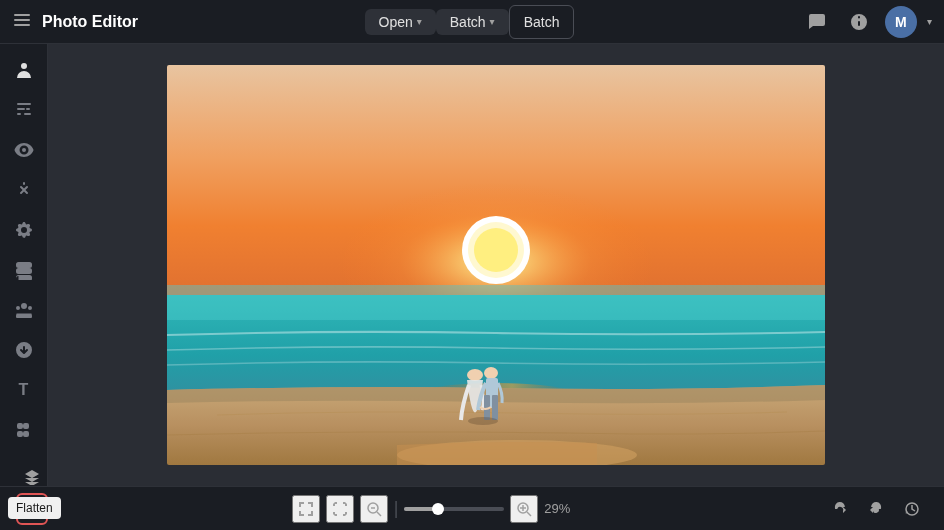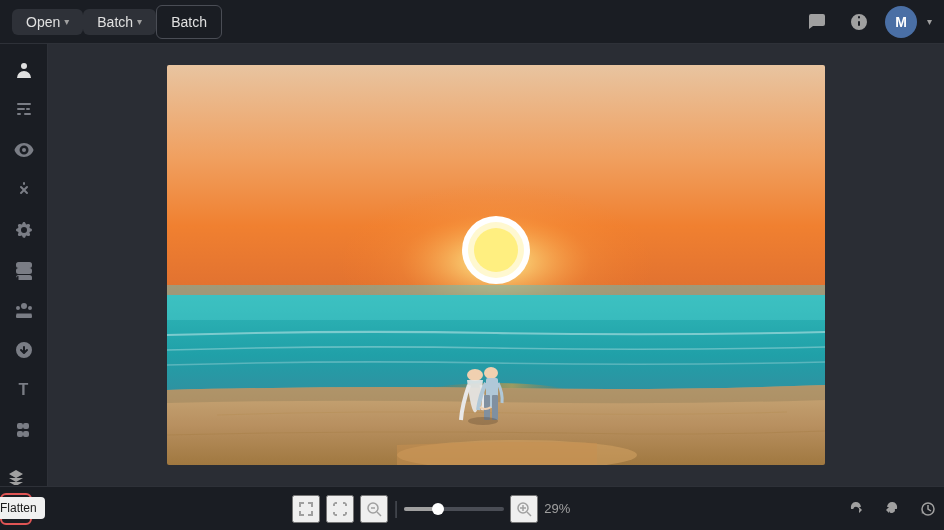--- a/index.html
+++ b/index.html
@@ -172,21 +172,21 @@
     }
 
     
     .bottom-toolbar {
       height: 44px;
       background: #1a1d23;
       border-top: 1px solid #2e3138;
       display: flex;
       align-items: center;
       justify-content: space-between;
-      padding: 0 0;
+      padding: 0 16px;
       flex-shrink: 0;
     }
     .bottom-left {
       display: flex;
       align-items: center;
       gap: 4px;
     }
     .bottom-icon {
       width: 32px;
       height: 32px;
@@ -276,20 +276,30 @@
     }
     .svg-icon-sm {
       width: 16px;
       height: 16px;
     }
   </style>
 </head>
 <body>
 
 <div class="header">
+  <div class="header-left">
+    <span class="hamburger-icon">
+      <svg class="svg-icon" viewBox="0 0 20 20" fill="currentColor">
+        <rect x="2" y="4" width="16" height="2" rx="1"></rect>
+        <rect x="2" y="9" width="16" height="2" rx="1"></rect>
+        <rect x="2" y="14" width="16" height="2" rx="1"></rect>
+      </svg>
+    </span>
+    <span class="app-title">Photo Editor</span>
+  </div>
   <div class="header-center">
     <button class="header-btn">
       <span>Open</span>
       <span class="chevron">▾</span>
     </button>
     <button class="header-btn">
       <span>Batch</span>
       <span class="chevron">▾</span>
     </button>
     <button class="batch-btn">Batch</button>

